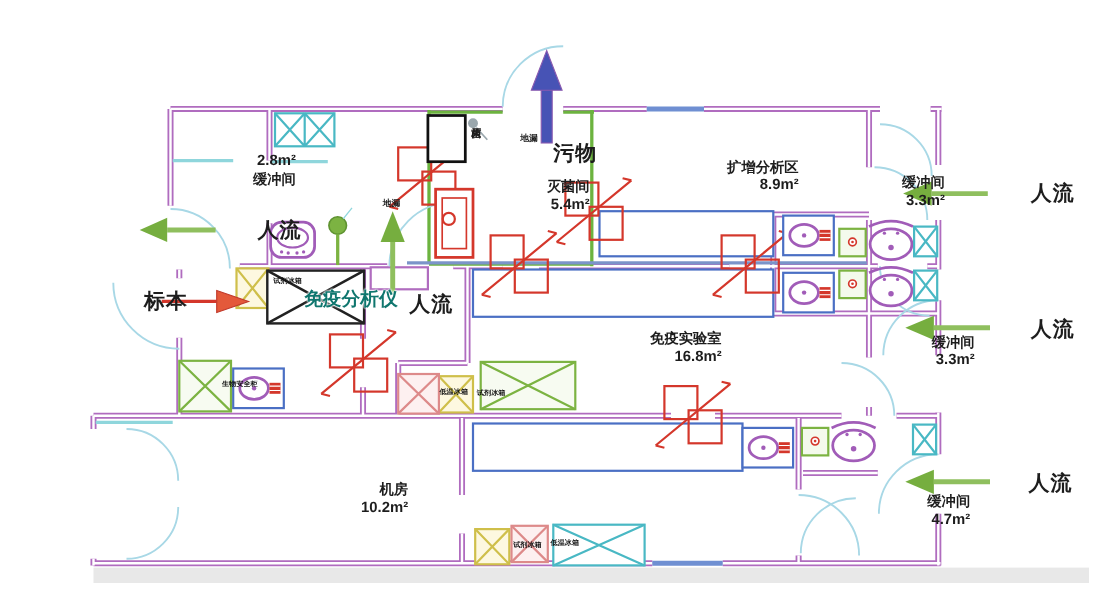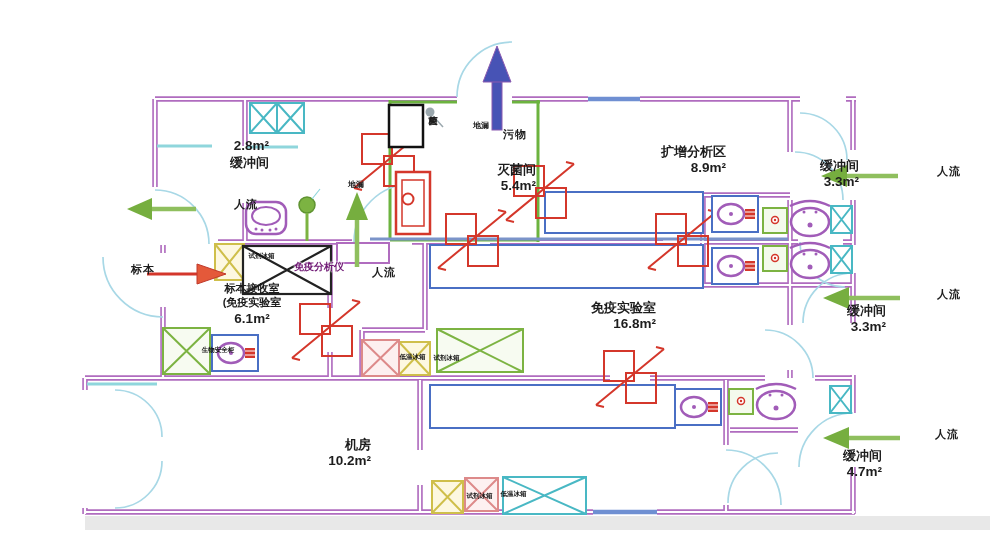--- a/index.html
+++ b/index.html
@@ -4,24 +4,24 @@
 <style>
   html,body{margin:0;padding:0;background:#fff;}
   #stage{position:relative;width:1000px;height:538px;background:#ffffff;overflow:hidden;
          font-family:"Liberation Sans","DejaVu Sans",sans-serif;}
   svg{position:absolute;left:0;top:0;}
   .lbl{position:absolute;font-weight:bold;color:#1d1d1d;white-space:nowrap;line-height:1.25;padding-left:32px;}
   .room{font-size:13px;text-align:right;}
   .room .a{font-size:13.5px;}
   .room3l{font-size:11px;text-align:center;line-height:1.3;}
   .room3l .a{font-size:13.5px;}
-  .flow{font-size:11px;letter-spacing:1px;}
+  .flow{font-size:19px;letter-spacing:1px;}
   .tiny{font-size:6.5px;font-weight:bold;color:#111;text-align:center;overflow:hidden;}
   .vert{writing-mode:vertical-rl;text-orientation:upright;font-size:9px;line-height:1;}
-  .analyzer{font-size:10px;text-align:center;color:#701a75;
+  .analyzer{font-size:17px;text-align:center;color:#0f766e;
             text-shadow:0 0 2px #fff,0 0 2px #fff,0 0 2px #fff;}
   .drain{font-size:8px;}
 </style>
 </head>
 <body>
 
 <div id="stage">
 
 <svg width="1000" height="538" viewBox="0 0 1000 538">
 
@@ -271,25 +271,20 @@
   <div class="a">8.9m²</div>
 </div>
 <div class="lbl room" style="left:765px;top:158px;width:62px;">
   <div>缓冲间</div>
   <div class="a">3.3m²</div>
 </div>
 <div class="lbl room" style="left:792px;top:303px;width:62px;">
   <div>缓冲间</div>
   <div class="a">3.3m²</div>
 </div>
-<div class="lbl room3l" style="left:172px;top:281px;width:96px;">
-  <div>标本接收室</div>
-  <div>(免疫实验室</div>
-  <div class="a">6.1m²</div>
-</div>
 <div class="lbl room" style="left:518px;top:300px;width:106px;">
   <div>免疫实验室</div>
   <div class="a">16.8m²</div>
 </div>
 <div class="lbl room" style="left:255px;top:437px;width:84px;">
   <div>机房</div>
   <div class="a">10.2m²</div>
 </div>
 <div class="lbl room" style="left:786px;top:448px;width:64px;">
   <div>缓冲间</div>

